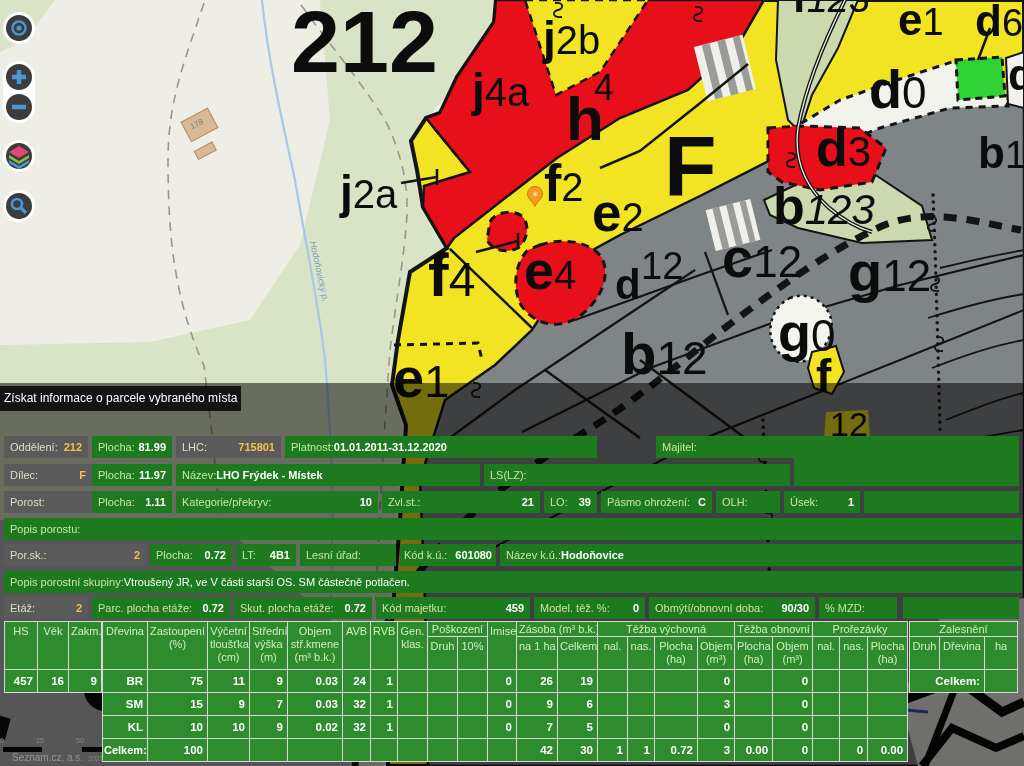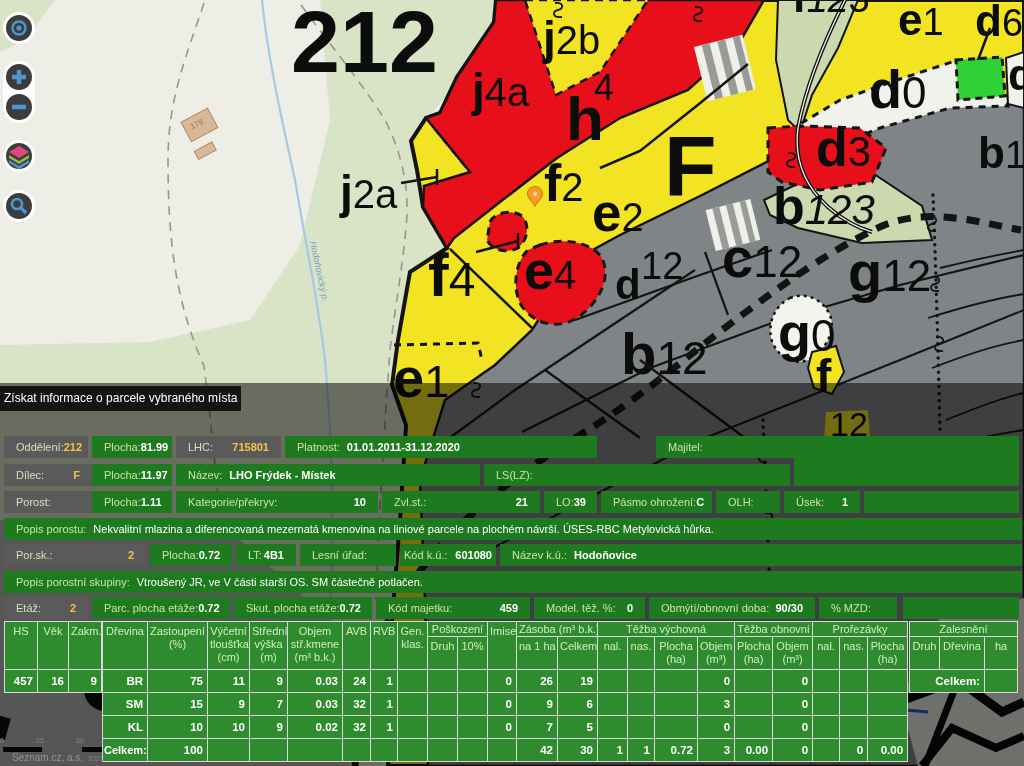--- a/index.html
+++ b/index.html
@@ -1,25 +1,25 @@
 <!DOCTYPE html>
 <html><head><meta charset="utf-8">
 <style>
 html,body{margin:0;padding:0}
 body{width:1024px;height:766px;overflow:hidden;position:relative;font-family:"Liberation Sans",sans-serif;background:#efeee6}
 #map{position:absolute;left:0;top:0}
 .dim{position:absolute;left:0;top:383px;width:1024px;height:383px;background:rgba(0,0,0,.52)}
 .tip{position:absolute;left:0px;top:386px;height:25px;line-height:25px;background:rgba(16,16,16,.95);color:#fff;font-size:12px;padding:0 4px;white-space:nowrap}
-.b{position:absolute;height:22px;display:flex;align-items:center;font-size:11px;box-sizing:border-box;padding:0 12px;white-space:nowrap}
+.b{position:absolute;height:22px;display:flex;align-items:center;font-size:11px;box-sizing:border-box;padding:0 6px;white-space:nowrap}
 .f{background:#1e7a1e}
 .g{background:#5a5a5a}
 .l{color:#cde4a4}
 .g .l{color:#dcdfc4}
 .v{color:#fff;font-weight:bold;margin-left:auto}
-.w{color:#fff;font-weight:bold;margin-left:7px}
+.w{color:#fff;font-weight:bold;}
 .o{color:#f2c24a;font-weight:bold;margin-left:auto}
 table.t{position:absolute;border-collapse:collapse;font-size:11px;table-layout:fixed}
 .t td,.t th{border:1px solid #d8d8d8;background:#2e8c2e;padding:0 4px;box-sizing:border-box;overflow:hidden}
 .t th{color:#d2eec2;font-weight:normal;text-align:center;line-height:13px;white-space:nowrap;padding:0 2px}
 .t td{color:#fff;font-weight:bold;text-align:right;height:23px;font-size:11.5px}
 .t th.tp{vertical-align:top;padding-top:3px}
 .sez{position:absolute;color:#95958f;font-size:10px}
 .sm{position:absolute;color:#88887f;font-size:7px}
 </style></head>
 <body>
@@ -203,21 +203,20 @@
 <div class="b f" style="left:716px;top:491px;width:64px">
       <span class="l">OLH:</span>
     </div>
 <div class="b f" style="left:784px;top:491px;width:76px">
       <span class="l">Úsek:</span>
       <span class="v">1</span>
     </div>
 <div class="b f" style="left:864px;top:491px;width:155px"></div>
 <div class="b f" style="left:4px;top:518px;width:1018px">
       <span class="l">Popis porostu:</span>
-      <span class="w" style="font-weight:normal">Nekvalitní mlazina a diferencovaná mezernatá kmenovina na liniové parcele na plochém návrší. ÚSES-RBC Metylovická hůrka.</span>
     </div>
 <div class="b g" style="left:4px;top:544px;width:142px">
       <span class="l">Por.sk.:</span>
       <span class="o">2</span>
     </div>
 <div class="b f" style="left:150px;top:544px;width:82px">
       <span class="l">Plocha:</span>
       <span class="v">0.72</span>
     </div>
 <div class="b f" style="left:236px;top:544px;width:60px">

